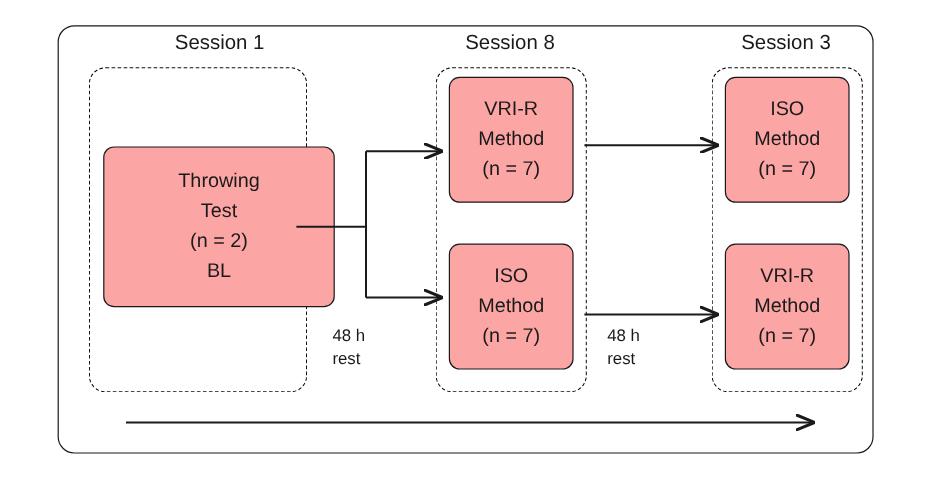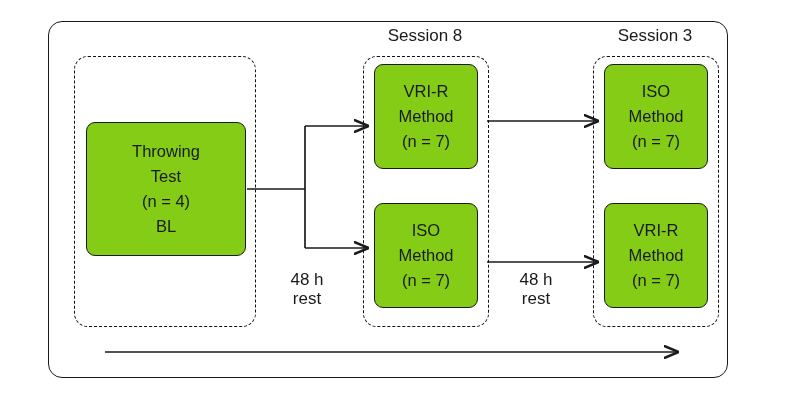--- a/index.html
+++ b/index.html
@@ -45,21 +45,21 @@
     color: #1a1a1a;
     text-align: center;
     white-space: nowrap;
   }
   
   .node-box {
     position: absolute;
     border: 1.6px solid #1a1a1a;
     border-radius: 9px;
     box-sizing: border-box;
-    background: #84cc16;
+    background: #fca5a5;
     display: flex;
     flex-direction: column;
     align-items: center;
     justify-content: center;
     font-size: 16.5px;
     line-height: 25px;
     color: #1a1a1a;
     text-align: center;
   }
   .node-box span { display: block; white-space: nowrap; }
@@ -69,40 +69,41 @@
     position: absolute;
     left: 0;
     top: 0;
     width: 788px;
     height: 400px;
     pointer-events: none;
   }
   
   .rest-label {
     position: absolute;
-    font-size: 17px;
+    font-size: 14px;
     line-height: 19px;
     color: #1a1a1a;
-    text-align: center;
+    text-align: left;
     white-space: nowrap;
   }
   .rest-label span { display: block; }
 </style>
 </head>
 <body>
 
 <div id="canvas">
 
   <div class="outer-frame"></div>
 
+  <div class="session-label" style="left:108px; top:26px; width:150px;">Session 1</div>
   <div class="session-group" style="left:74px; top:56px; width:182px; height:271px;"></div>
-  <div class="node-box" style="left:86px; top:122px; width:160px; height:134px;">
+  <div class="node-box" style="left:86px; top:122px; width:193px; height:134px;">
     <span>Throwing</span>
     <span>Test</span>
-    <span>(n = 4)</span>
+    <span>(n = 2)</span>
     <span>BL</span>
   </div>
 
   <div class="session-label" style="left:355px; top:26px; width:140px;">Session 8</div>
   <div class="session-group" style="left:363px; top:56px; width:126px; height:271px;"></div>
   <div class="node-box" style="left:374px; top:64px; width:104px; height:105px;">
     <span>VRI-R</span>
     <span>Method</span>
     <span>(n = 7)</span>
   </div>

